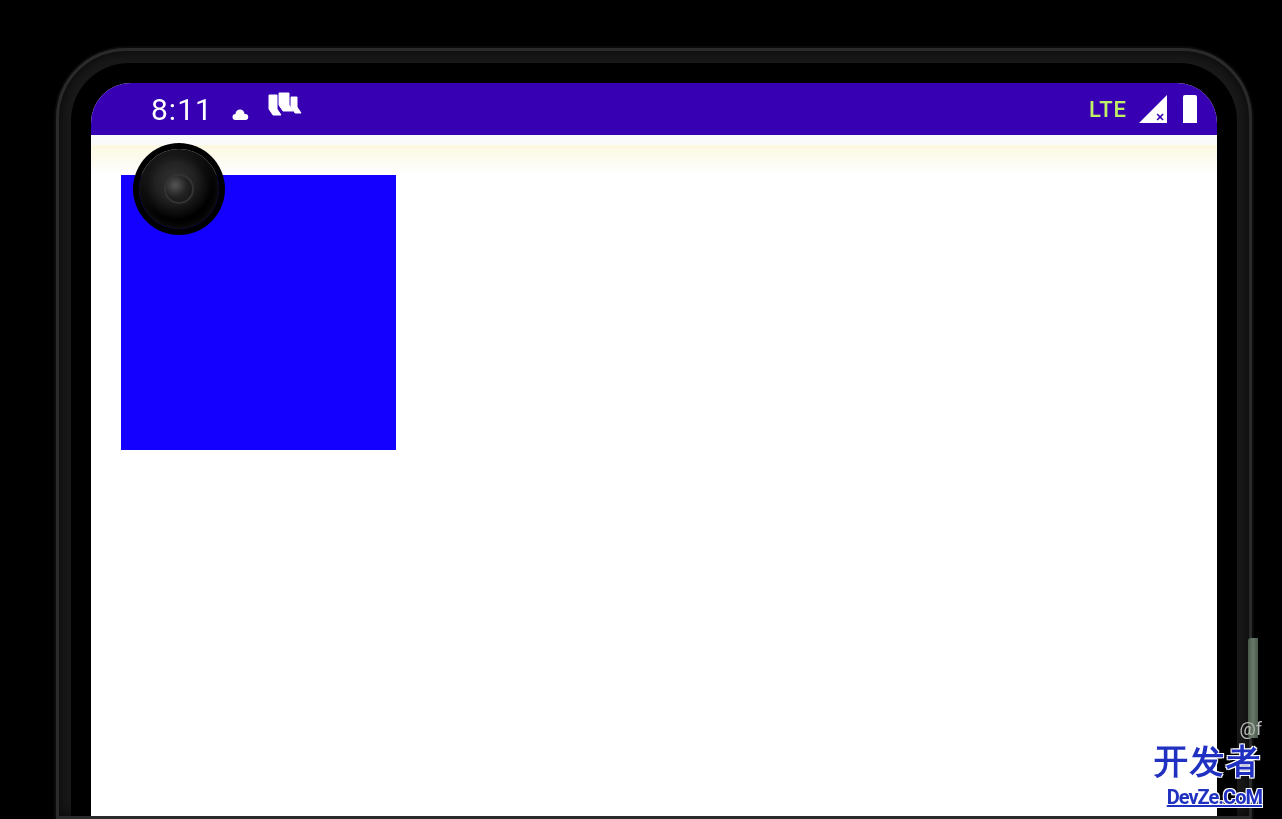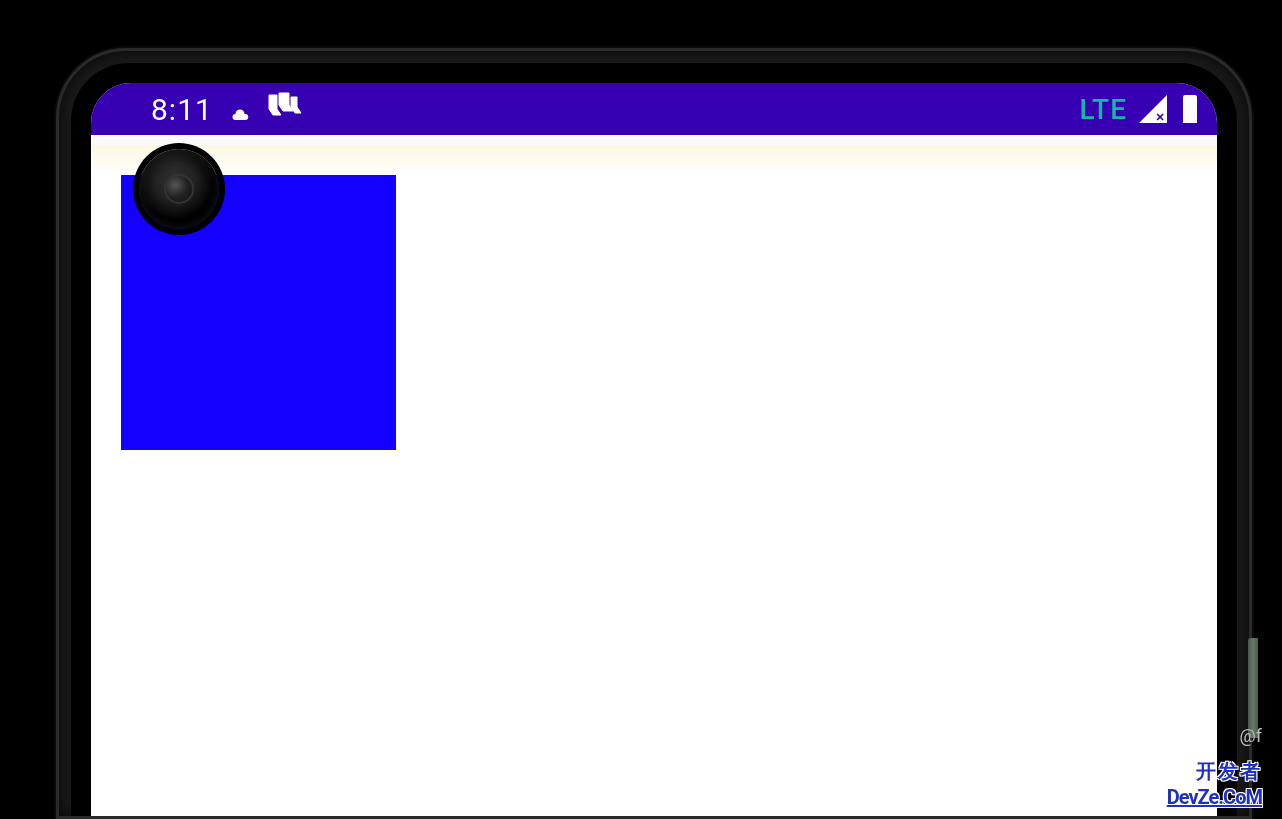--- a/index.html
+++ b/index.html
@@ -95,23 +95,23 @@
     
     .qb-icon {
       font-size: 28px;
       font-weight: bold;
       color: #fff;
       font-style: italic;
       letter-spacing: -2px;
     }
     
     .lte-text {
-      font-size: 28px;
+      font-size: 22px;
       font-weight: 500;
-      color: #14b8a6;
+      color: #bef264;
       letter-spacing: 1px;
     }
     
     .signal-icon {
       width: 0;
       height: 0;
       border-style: solid;
       border-width: 0 0 28px 28px;
       border-color: transparent transparent #fff transparent;
       position: relative;
@@ -207,25 +207,24 @@
       z-index: 300;
     }
     
     .watermark-top {
       color: #bbb;
       font-size: 18px;
     }
     
     .watermark-cn {
       color: #2030C0;
-      font-size: 20px;
+      font-size: 34px;
       font-weight: bold;
       text-shadow: 1px 1px 0 #fff, -1px -1px 0 #fff, 1px -1px 0 #fff, -1px 1px 0 #fff;
       letter-spacing: 2px;
-      margin-top: 12px;
     }
     
     .watermark-en {
       color: #2030C0;
       font-size: 20px;
       font-weight: bold;
       text-shadow: 1px 1px 0 #fff, -1px -1px 0 #fff, 1px -1px 0 #fff, -1px 1px 0 #fff;
       letter-spacing: -1px;
       text-decoration: underline;
     }

